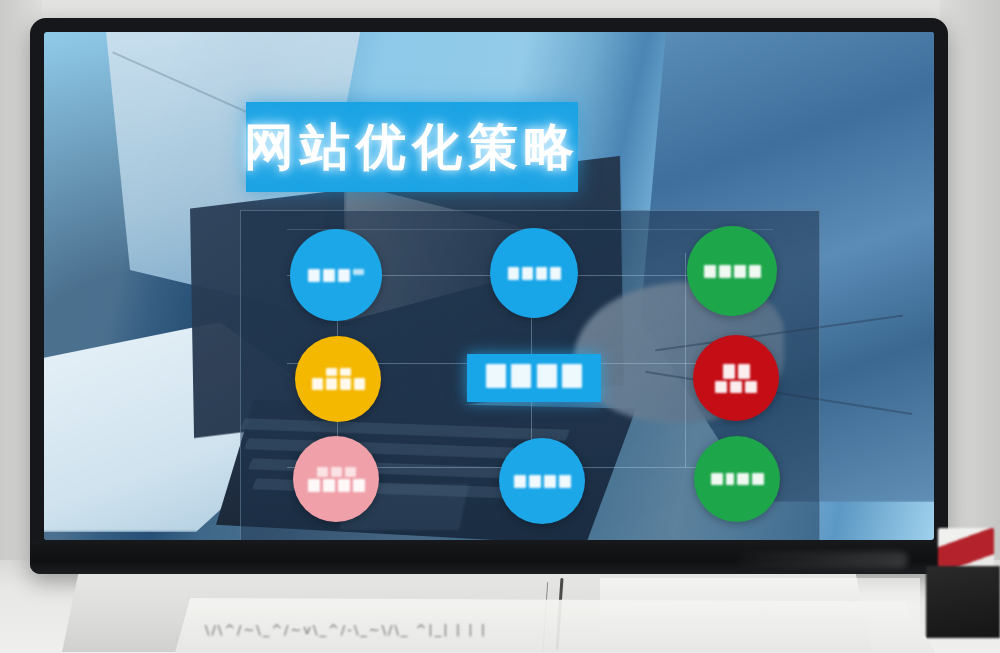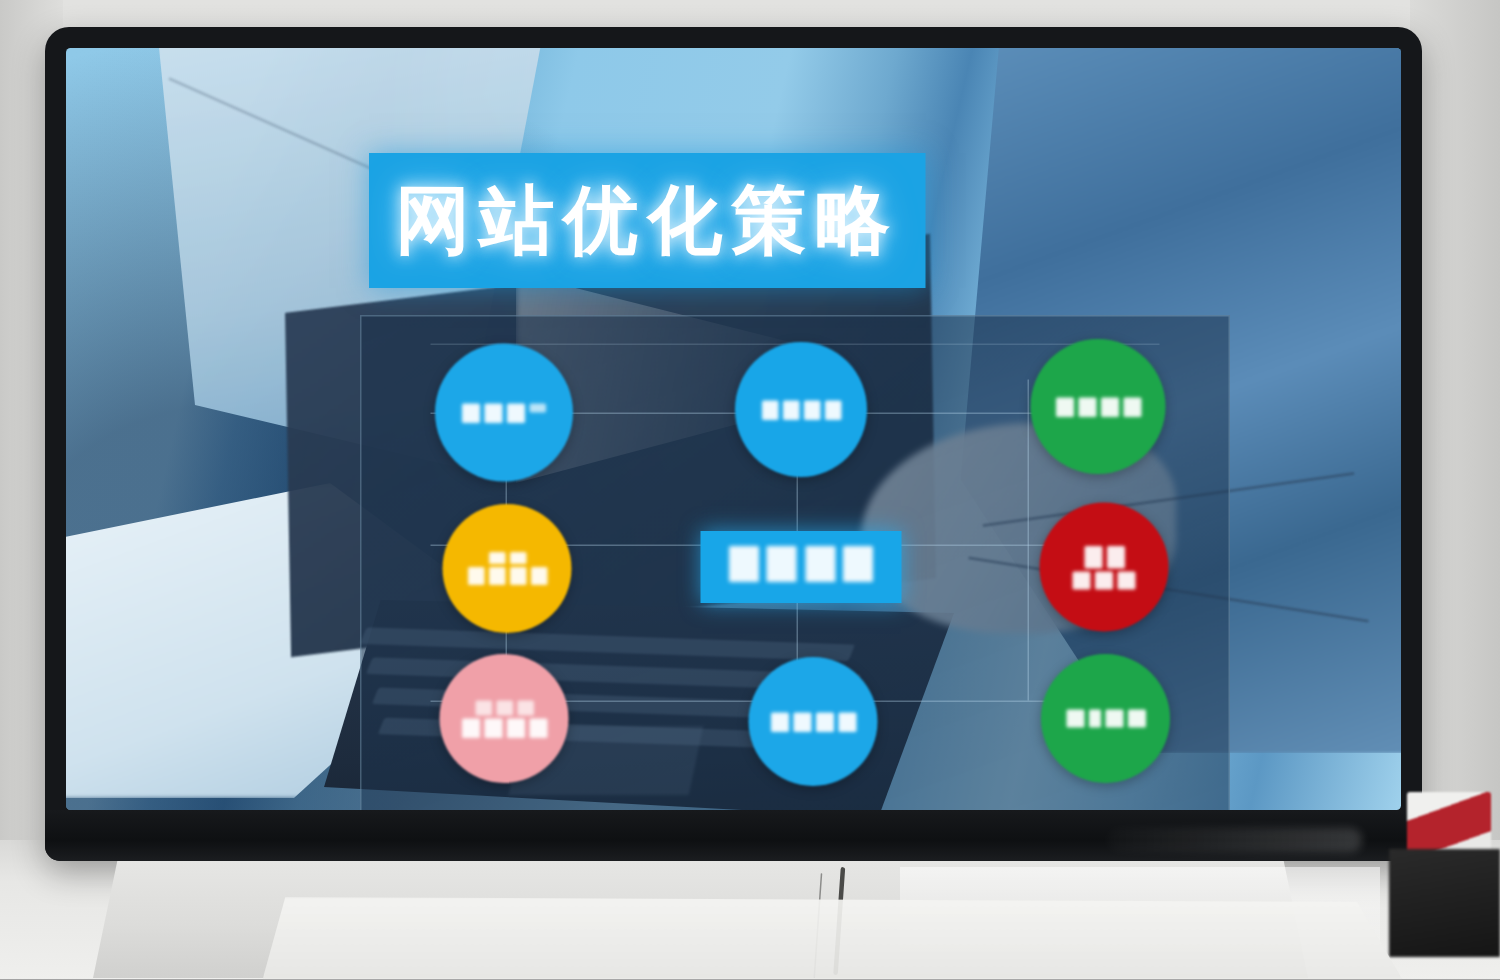--- a/index.html
+++ b/index.html
@@ -129,21 +129,21 @@
     clip-path:polygon(0 0,100% 36%,100% 62%,0 100%);
     filter:blur(2px);
   }
   .wire{
     position:absolute;border-top:2px solid rgba(40,60,85,.45);
     filter:blur(.7px);
   }
 
   
   .title-bar{
-    position:absolute;left:202px;top:70px;width:371px;height:90px;
+    position:absolute;left:202px;top:70px;width:332px;height:90px;
     background:#1ba3e4;
     display:flex;align-items:center;justify-content:center;
     box-shadow:0 0 18px rgba(30,150,215,.55);
   }
   .title-text{
     color:#ffffff;font-size:50px;letter-spacing:6px;font-weight:700;
     text-shadow:0 0 10px rgba(255,255,255,.95),0 0 22px rgba(140,215,255,.85);
     filter:blur(.5px);white-space:nowrap;
   }
 
@@ -351,14 +351,15 @@
       <div class="chin-shine"></div>
     </div>
   </div>
 
   <div class="stand-neck"></div>
   <div class="stand-seam"></div>
   <div class="cable"></div>
   <div class="red-thing"></div>
   <div class="dark-block"></div>
   <div class="paper"></div>
+  <div class="scribble" style="left:205px;top:622px;">\/\^/~\_^/~v\_^/-\_~\/\_  ^|_| | | |</div>
 
 </div>
 
 </body></html>

